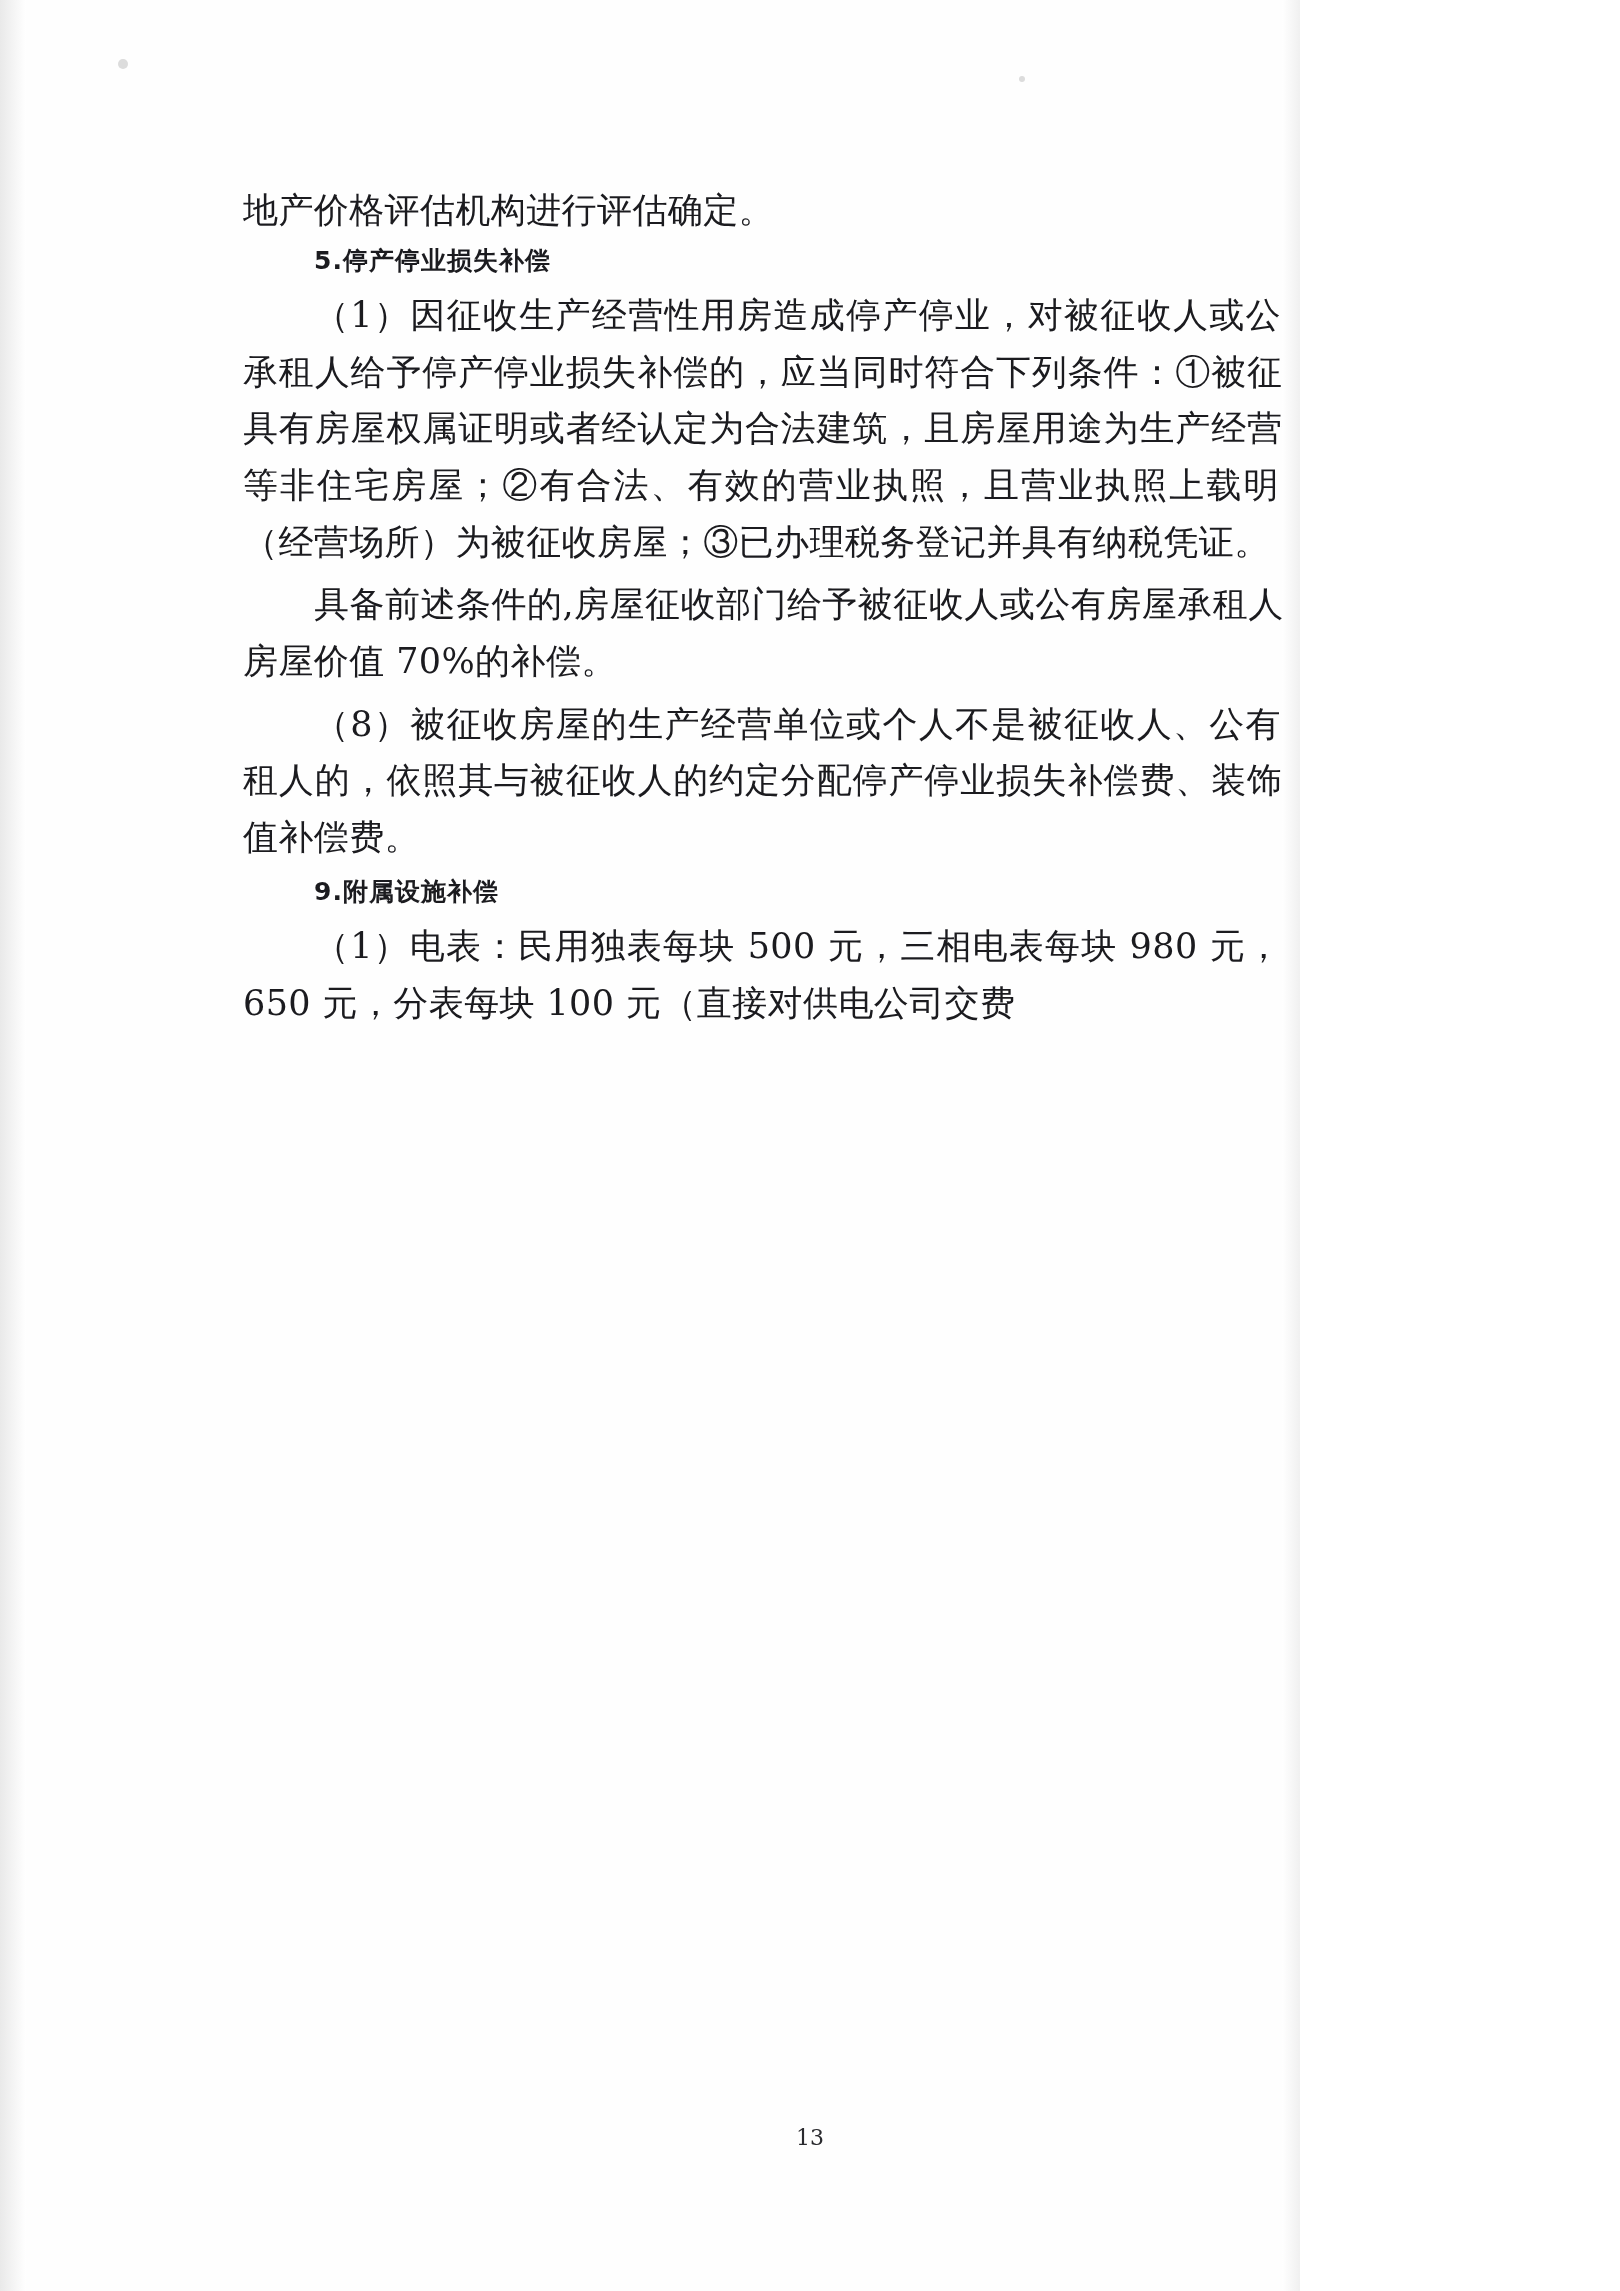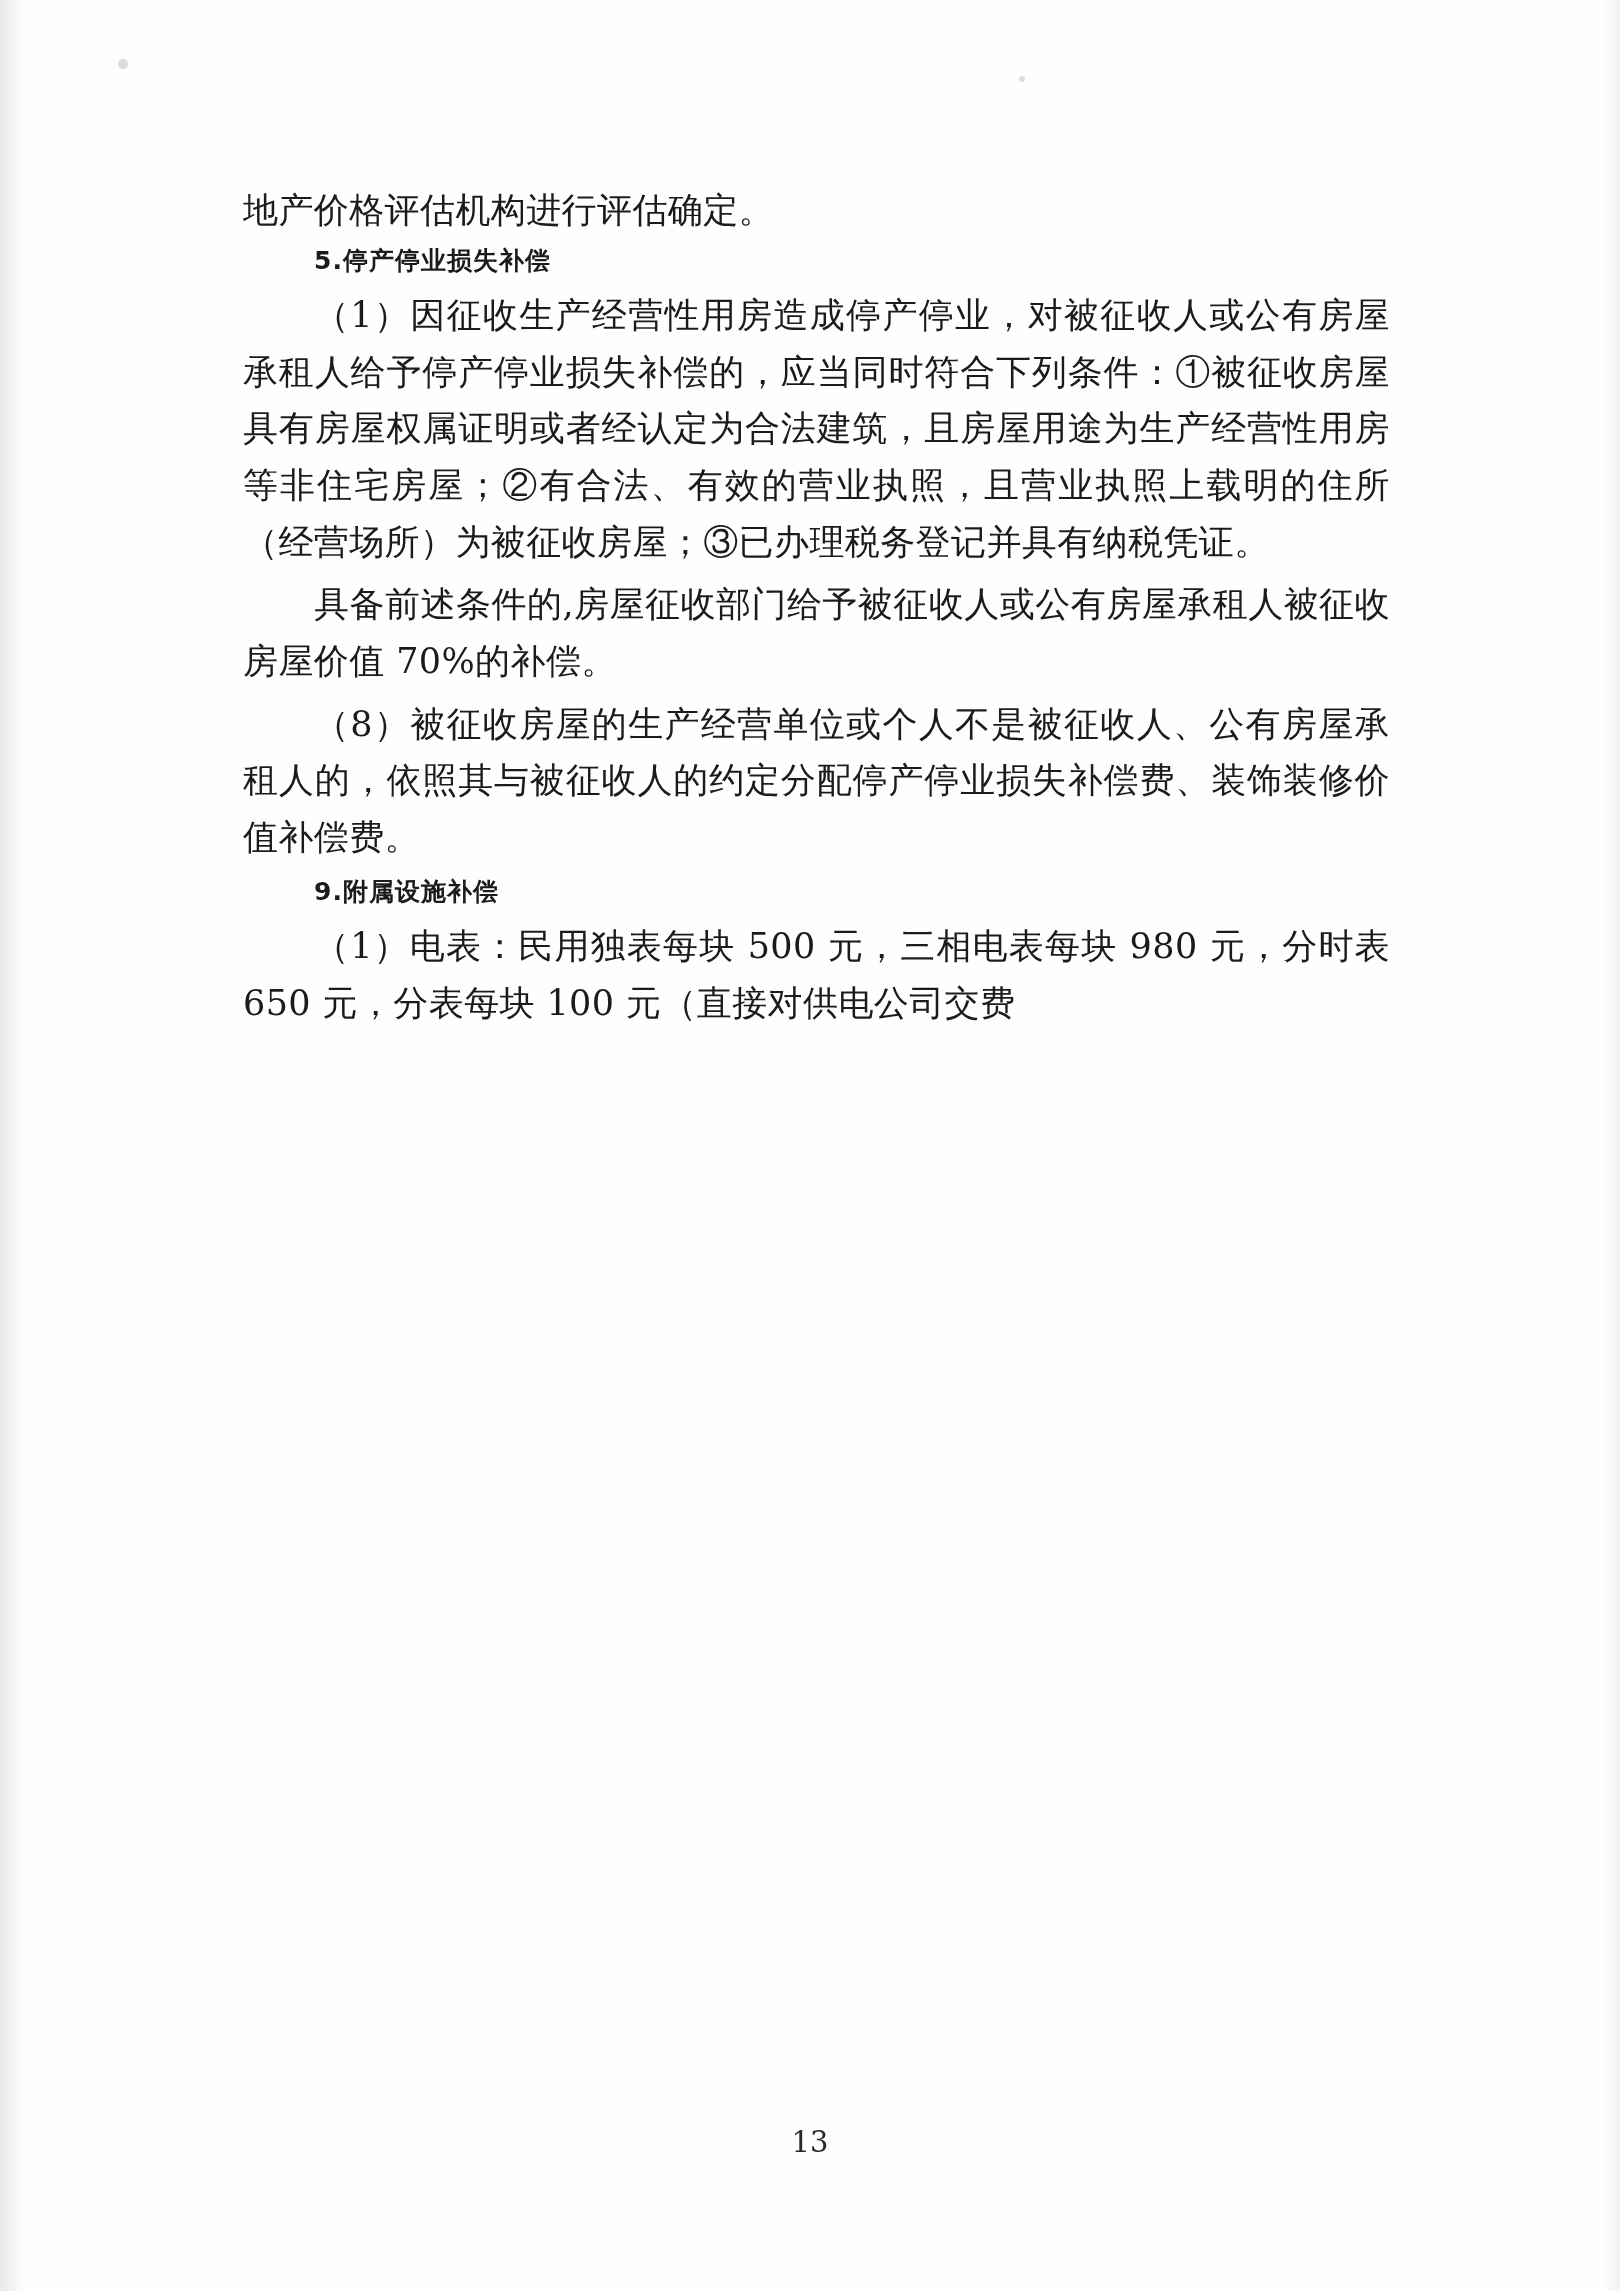--- a/index.html
+++ b/index.html
@@ -2,21 +2,21 @@
 <html><head>
 <meta charset="utf-8">
 <style>
   html, body {
     margin: 0;
     padding: 0;
     background: #ffffff;
   }
   .page {
     position: relative;
-    width: 1620px;
+    width: 1300px;
     height: 2292px;
     background: #fefefe;
     overflow: hidden;
     font-family: "DejaVu Serif", "Liberation Serif", serif;
   }
   
   .page::before {
     content: "";
     position: absolute;
     left: 0; top: 0;
@@ -59,21 +59,21 @@
   }
   p.tight {
     margin-bottom: 2px;
   }
   .pager {
     position: absolute;
     left: 0;
     top: 2125px;
     width: 1620px;
     text-align: center;
-    font-size: 29px;
+    font-size: 22px;
     color: #2a2a2e;
     font-family: "DejaVu Serif", "Liberation Serif", serif;
   }
   .speck {
     position: absolute;
     background: #dcdcdc;
     border-radius: 50%;
     pointer-events: none;
   }
 </style>

